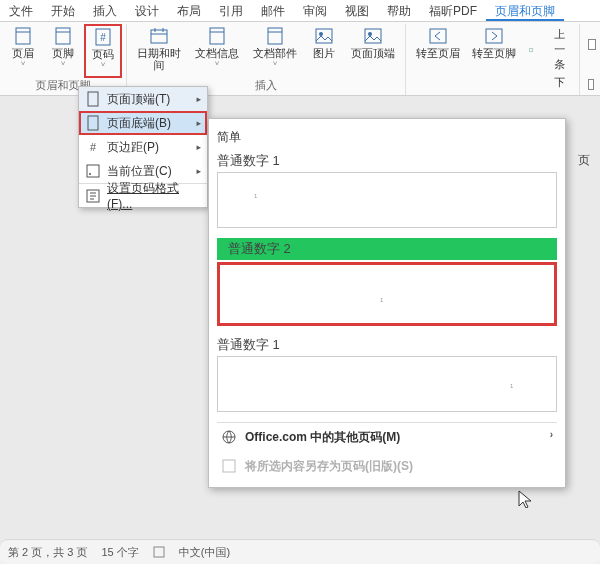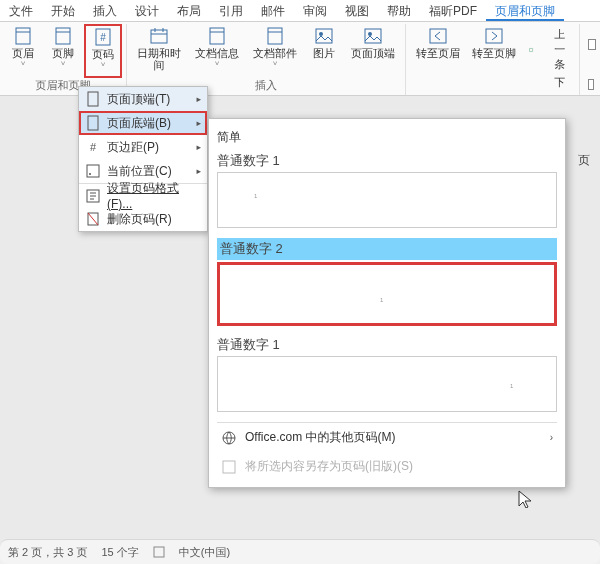--- a/index.html
+++ b/index.html
@@ -35,21 +35,21 @@
   .mi.top-hl { background: #e6eef8; }
 
   
   .menu2 { position: absolute; left: 208px; top: 118px; width: 358px; background: #fff; border: 1px solid #bfbfbf; box-shadow: 2px 2px 8px rgba(0,0,0,.3); z-index: 20; padding: 6px 8px 6px 8px; }
   .menu2 .hdr { font-size: 12px; margin: 4px 0 6px; color: #333; }
   .menu2 .glabel { font-size: 13px; color: #444; margin-bottom: 2px; }
   .gitem { border: 1px solid #ccc; height: 56px; background: #fff; position: relative; margin-bottom: 10px; }
   .gitem.sel { border: 3px solid #d93a3a; height: 64px; }
   .gitem .dot { position: absolute; font-size: 6px; color: #999; }
   .m2foot { border-top: 1px solid #ddd; margin-top: 4px; }
-  .m2foot .mi2 { display:flex; align-items:center; gap:8px; padding:6px 4px; font-size:12px; cursor:pointer; }
+  .m2foot .mi2 { display:flex; gap:8px; padding:6px 4px; font-size:12px; cursor:pointer;font-weight:bold; }
   .m2foot .mi2.dis { color:#b0b0b0; cursor:default; }
   .m2foot .arrow2 { margin-left:auto; font-size:10px; color:#555; }
 
   .status { position: absolute; bottom: 0; left:0; right:0; height: 20px; background:#f4f4f4; border-top:1px solid #d8d8d8; display:flex; align-items:center; gap:14px; padding:12px 8px; font-size:11px; color:#555;border-radius:8px; }
 
   .docarea { position:absolute; left:0; right:0; top:96px; bottom:20px; background:#eaeaea; }
   .page { position:absolute; right:4px; top:56px; width:18px; height:18px; font-size:12px; color:#444; }
 
   .cursor { position:absolute; width:14px; height:18px; stroke:#333; fill:#fff; }
 </style>
@@ -241,37 +241,30 @@
       <span class="mlbl">当前位置(C)</span>
       <span class="arrow">▸</span>
     </div>
     <div class="mi sep-before">
       <svg class="mic" viewBox="0 0 16 16">
         <rect x="2" y="2" width="12" height="12" fill="none" stroke="#555"></rect>
         <path d="M5 5h6M5 8h6M5 11h4" stroke="#555"></path>
       </svg>
       <span class="mlbl">设置页码格式(F)...</span>
     </div>
-    <div class="mi">
-      <svg class="mic" viewBox="0 0 16 16">
-        <rect x="3" y="2" width="10" height="12" fill="none" stroke="#555"></rect>
-        <path d="M3 2l10 12" stroke="#c33"></path>
-      </svg>
-      <span class="mlbl">删除页码(R)</span>
-    </div>
   </div>
 
 <div class="menu2">
   <div class="hdr">简单</div>
   <div id="gallery">
       <div class="glabel">普通数字 1</div>
       <div class="gitem">
         <span class="dot" style="left: 36px; top: 20px;">1</span>
       </div>
-      <div class="glabel selbg" style="background: #7dd3fc; padding: 2px 3px;">普通数字 2</div>
+      <div class="glabel selbg" style="background: #22c55e; padding: 2px 11px;">普通数字 2</div>
       <div class="gitem sel">
         <span class="dot" style="left: 160px; top: 32px;">1</span>
       </div>
       <div class="glabel">普通数字 1</div>
       <div class="gitem">
         <span class="dot" style="left: 292px; top: 26px;">1</span>
       </div>
     </div>
   <div class="m2foot">
     <div class="mi2">

